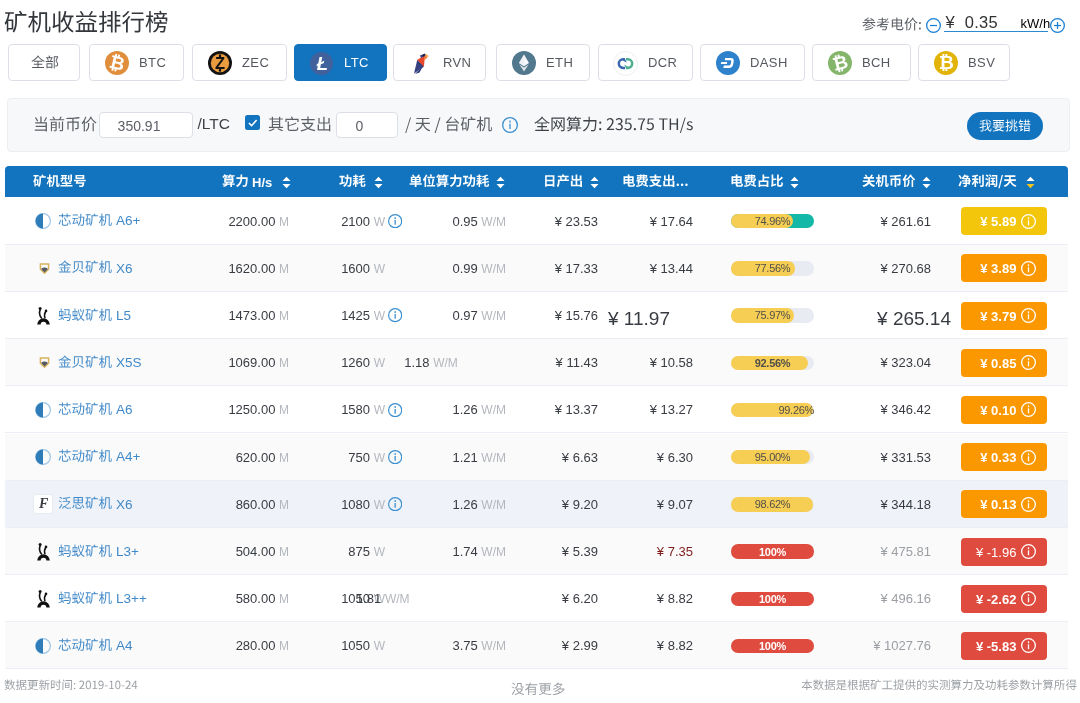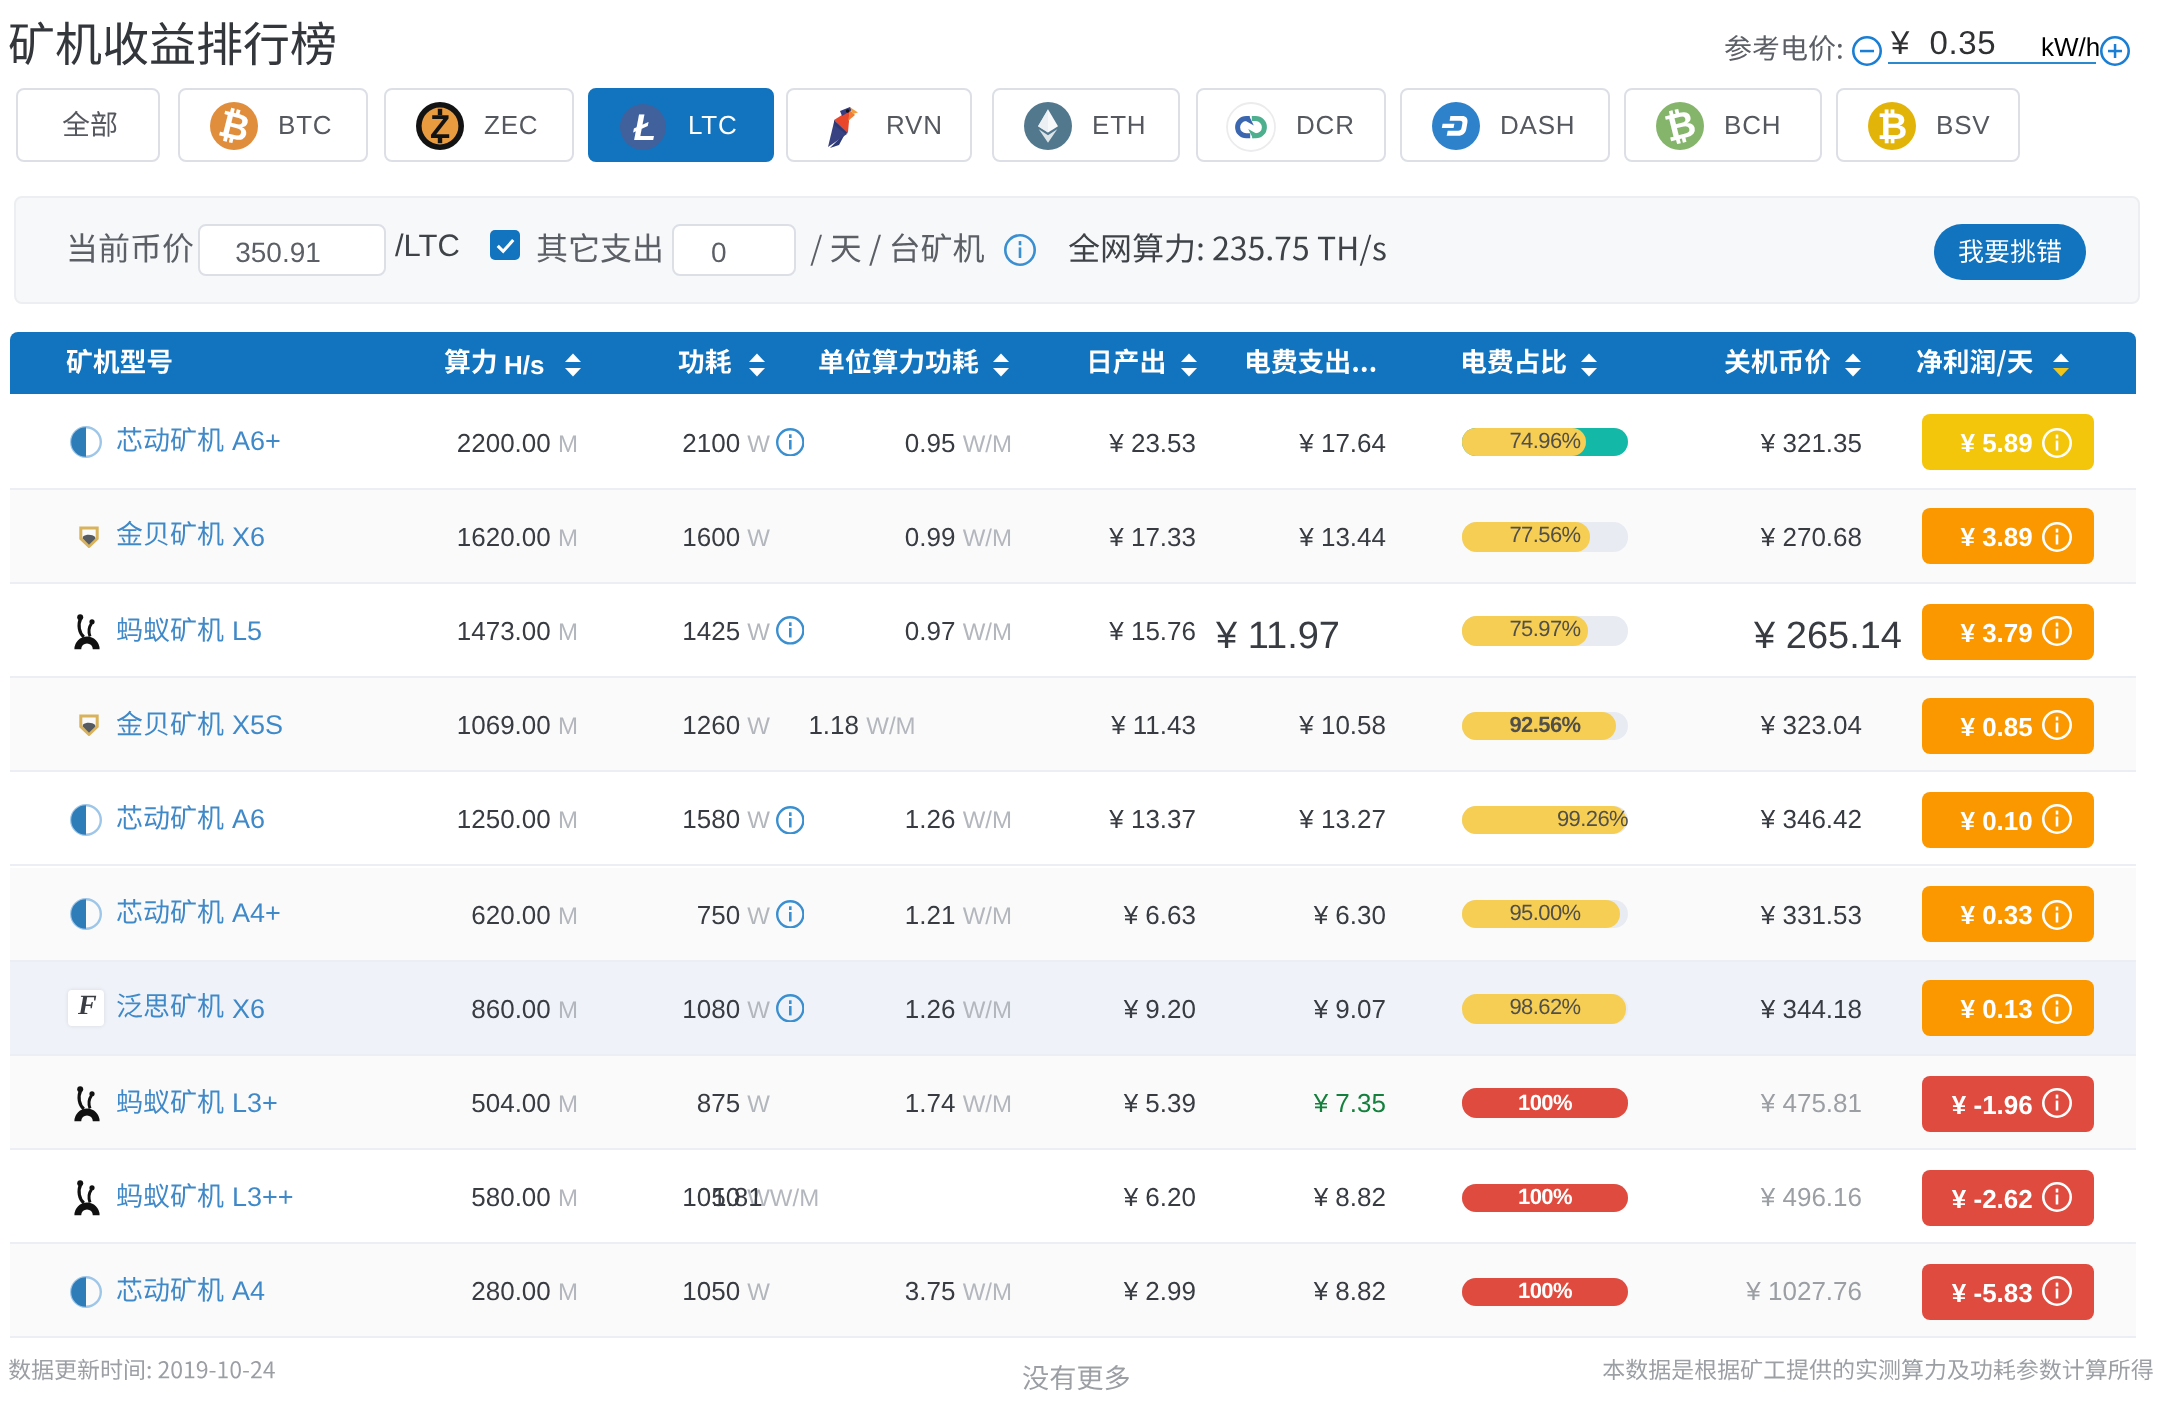--- a/index.html
+++ b/index.html
@@ -236,21 +236,21 @@
       <rect x="6.5" y="3.1460000000000004" width="1.3" height="1.8590000000000002" fill="#3a8fd0"></rect>
     </svg>
   </div>
 <div class="abs" style="left:356px;top:213.6px;width:150px;text-align:right;font-size:13px;color:#383c42">0.95 <span style="font-size:12px;color:#b3b7bd">W/M</span></div>
 <div class="abs" style="left:448px;top:213.6px;width:150px;text-align:right;font-size:13px;color:#383c42">¥ 23.53</div>
 <div class="abs" style="left:543px;top:213.6px;width:150px;text-align:right;font-size:13px;color:#383c42">¥ 17.64</div>
 <div class="abs" style="left:731px;top:213.8px;width:83.3px;height:14.5px;background:#14b8a6;border-radius:7.25px">
     <div style="position:absolute;left:0;top:0;width:62.2px;height:14.5px;background:#f6ce54;border-radius:7.25px"></div>
     <div style="position:absolute;left:0;top:1.3px;width:83px;text-align:center;font-size:11px;font-weight:normal;letter-spacing:-0.3px;color:#514f4a">74.96%</div>
   </div>
-<div class="abs" style="left:781px;top:213.6px;width:150px;text-align:right;font-size:13px;color:#383c42">¥ 321.35</div>
+<div class="abs" style="left:781px;top:213.6px;width:150px;text-align:right;font-size:13px;color:#383c42">¥ 261.61</div>
 <div class="abs" style="left:961.4px;top:207.1px;width:85.5px;height:28px;background:#f3c50b;border-radius:4px;color:#fff">
     <div style="position:absolute;left:0;width:55px;top:7px;text-align:right;font-size:13px;font-weight:bold">¥ 5.89</div>
     <span style="position:absolute;left:59.8px;top:6.5px">
       <svg width="15" height="15" viewBox="0 0 15 15" style="display:block">
         <circle cx="7.5" cy="7.5" r="6.85" fill="none" stroke="#ffffff" stroke-width="1.3"></circle>
         <rect x="6.85" y="6.3" width="1.3" height="4.95" fill="#ffffff"></rect>
         <rect x="6.85" y="3.3" width="1.3" height="1.9500000000000002" fill="#ffffff"></rect>
       </svg>
     </span>
   </div>
@@ -481,28 +481,28 @@
     </svg>
   </div>
 <div class="abs" style="left:58px;top:543.6px;line-height:0"><svg width="54.0" height="15.5" viewBox="0 0 54.0 15.5">
       <path fill="#4089c8" d="M5.7 9.1V10H10.8V9.1ZM6.8 3.1C6.7 4.4 6.5 6.3 6.3 7.3H6.6L11.8 7.3C11.5 10.3 11.2 11.5 10.9 11.9C10.7 12 10.6 12 10.4 12C10.1 12 9.5 12 8.9 11.9C9 12.2 9.1 12.6 9.2 12.9C9.8 12.9 10.4 12.9 10.8 12.9C11.2 12.9 11.4 12.8 11.7 12.5C12.2 12 12.5 10.6 12.8 6.9C12.8 6.8 12.8 6.5 12.8 6.5H11.2C11.4 4.8 11.6 2.8 11.7 1.4L11 1.3L10.8 1.3H6.1V2.3H10.7C10.5 3.5 10.4 5.1 10.2 6.5H7.4C7.5 5.5 7.6 4.2 7.7 3.2ZM4.1 8.8C4.3 9.3 4.5 9.8 4.6 10.3L3.6 10.5V7.9H5.4V3H3.6V0.6H2.7V3H1V8.6H1.8V7.9H2.8V10.7C1.9 10.8 1.2 11 0.6 11.1L0.7 12L4.9 11.1C5 11.5 5.1 11.8 5.1 12.1L5.9 11.9C5.7 11 5.3 9.7 4.8 8.6ZM1.8 3.8H2.9V7.1H1.8ZM3.6 3.8H4.6V7.1H3.6Z M21.6 1.1C22.1 2 22.7 3.2 22.9 3.9L23.8 3.5C23.6 2.8 22.9 1.6 22.4 0.8ZM18.1 8.9C18.3 9.3 18.5 9.8 18.7 10.3L17.4 10.5V7.9H19.4V3H17.4V0.6H16.5V3H14.6V8.6H15.4V7.9H16.5V10.7L14.1 11.1L14.2 12L19 11.2C19 11.5 19.1 11.9 19.2 12.2L19.2 12.1L19.1 12.2C19.3 12.4 19.6 12.8 19.7 13C21 12.2 22 11.4 22.8 10.3C23.6 11.4 24.7 12.3 25.9 13C26.1 12.7 26.4 12.3 26.6 12.1C25.3 11.5 24.3 10.6 23.5 9.4C24.9 7.2 25.6 4.5 26.1 1.6L25 1.4C24.7 4 24.1 6.5 22.9 8.5C21.8 6.6 21.2 4.3 20.8 1.7L19.9 1.8C20.4 4.8 21.1 7.4 22.3 9.5C21.6 10.3 20.9 11 20 11.7C19.8 10.8 19.4 9.6 18.9 8.6ZM15.4 3.8H16.6V7.1H15.4ZM17.4 3.8H18.6V7.1H17.4Z M35.6 0.9C35.9 1.3 36.2 1.9 36.5 2.3H33.5V5.9C33.5 7.9 33.3 10.5 31.9 12.3C32.2 12.4 32.6 12.7 32.8 12.9C34.2 11 34.5 8 34.5 5.9V3.3H39.9V2.3H37.1L37.5 2.2C37.3 1.7 36.8 1 36.5 0.5ZM27.7 1.3V2.2H29.4C29 4.3 28.4 6.2 27.4 7.5C27.6 7.7 27.8 8.3 27.9 8.6C28.1 8.2 28.4 7.8 28.6 7.4V12.3H29.5V11.3H32.3V5.4H29.5C29.8 4.4 30.1 3.3 30.3 2.2H32.7V1.3ZM29.5 6.3H31.4V10.4H29.5Z M47.2 1.3V5.6C47.2 7.7 47 10.4 45.2 12.3C45.4 12.4 45.8 12.8 46 13C47.9 11 48.2 7.9 48.2 5.6V2.3H50.7V11C50.7 12.1 50.8 12.4 51.1 12.6C51.3 12.7 51.6 12.8 51.8 12.8C52 12.8 52.3 12.8 52.5 12.8C52.8 12.8 53 12.8 53.2 12.6C53.4 12.5 53.5 12.3 53.6 11.9C53.7 11.5 53.7 10.5 53.7 9.8C53.5 9.7 53.1 9.5 52.9 9.3C52.9 10.2 52.9 11 52.9 11.3C52.9 11.6 52.8 11.7 52.7 11.8C52.7 11.9 52.6 11.9 52.5 11.9C52.3 11.9 52.2 11.9 52.1 11.9C52 11.9 51.9 11.9 51.8 11.8C51.8 11.7 51.7 11.5 51.7 11V1.3ZM43.4 0.5V3.4H41.2V4.4H43.3C42.8 6.3 41.8 8.4 40.9 9.5C41 9.8 41.3 10.2 41.4 10.4C42.2 9.5 42.9 8 43.4 6.4V12.9H44.4V6.8C45 7.4 45.6 8.3 45.9 8.7L46.5 7.9C46.2 7.5 44.9 6.1 44.4 5.6V4.4H46.4V3.4H44.4V0.5Z"></path>
     </svg></div>
 <span class="abs" style="left:116.0px;top:543.7px;font-size:13.5px;color:#4089c8">L3+</span>
 <div class="abs" style="left:139px;top:544.0px;width:150px;text-align:right;font-size:13px;color:#383c42">504.00 <span style="font-size:12px;color:#b3b7bd">M</span></div>
 <div class="abs" style="left:235px;top:544.0px;width:150px;text-align:right;font-size:13px;color:#383c42">875 <span style="font-size:12px;color:#b3b7bd">W</span></div>
 <div class="abs" style="left:356px;top:544.0px;width:150px;text-align:right;font-size:13px;color:#383c42">1.74 <span style="font-size:12px;color:#b3b7bd">W/M</span></div>
 <div class="abs" style="left:448px;top:544.0px;width:150px;text-align:right;font-size:13px;color:#383c42">¥ 5.39</div>
-<div class="abs" style="left:543px;top:544.0px;width:150px;text-align:right;font-size:13px;color:#15803d">¥ 7.35</div>
+<div class="abs" style="left:543px;top:544.0px;width:150px;text-align:right;font-size:13px;color:#7f1d1d">¥ 7.35</div>
 <div class="abs" style="left:731px;top:544.3px;width:83.3px;height:14.5px;background:#e9ebf2;border-radius:7.25px">
     <div style="position:absolute;left:0;top:0;width:83.0px;height:14.5px;background:#df4b3e;border-radius:7.25px"></div>
     <div style="position:absolute;left:0;top:1.3px;width:83px;text-align:center;font-size:11px;font-weight:bold;letter-spacing:-0.3px;color:#ffffff">100%</div>
   </div>
 <div class="abs" style="left:781px;top:544.0px;width:150px;text-align:right;font-size:13px;color:#9b9fa4">¥ 475.81</div>
 <div class="abs" style="left:961.4px;top:537.5px;width:85.5px;height:28px;background:#df4b3e;border-radius:4px;color:#fff">
-    <div style="position:absolute;left:0;width:55px;top:7px;text-align:right;font-size:13px;font-weight:bold">¥ -1.96</div>
+    <div style="position:absolute;left:0;width:55px;top:7px;text-align:right;font-size:13px;font-weight:normal">¥ -1.96</div>
     <span style="position:absolute;left:59.8px;top:6.5px">
       <svg width="15" height="15" viewBox="0 0 15 15" style="display:block">
         <circle cx="7.5" cy="7.5" r="6.85" fill="none" stroke="#ffffff" stroke-width="1.3"></circle>
         <rect x="6.85" y="6.3" width="1.3" height="4.95" fill="#ffffff"></rect>
         <rect x="6.85" y="3.3" width="1.3" height="1.9500000000000002" fill="#ffffff"></rect>
       </svg>
     </span>
   </div>
 <div class="abs" style="left:5px;top:575.1px;width:1063px;height:47.2px;background:#fff;border-bottom:1px solid #ebeef5"></div>
 <div class="abs" style="left:36px;top:589.2px;line-height:0">

